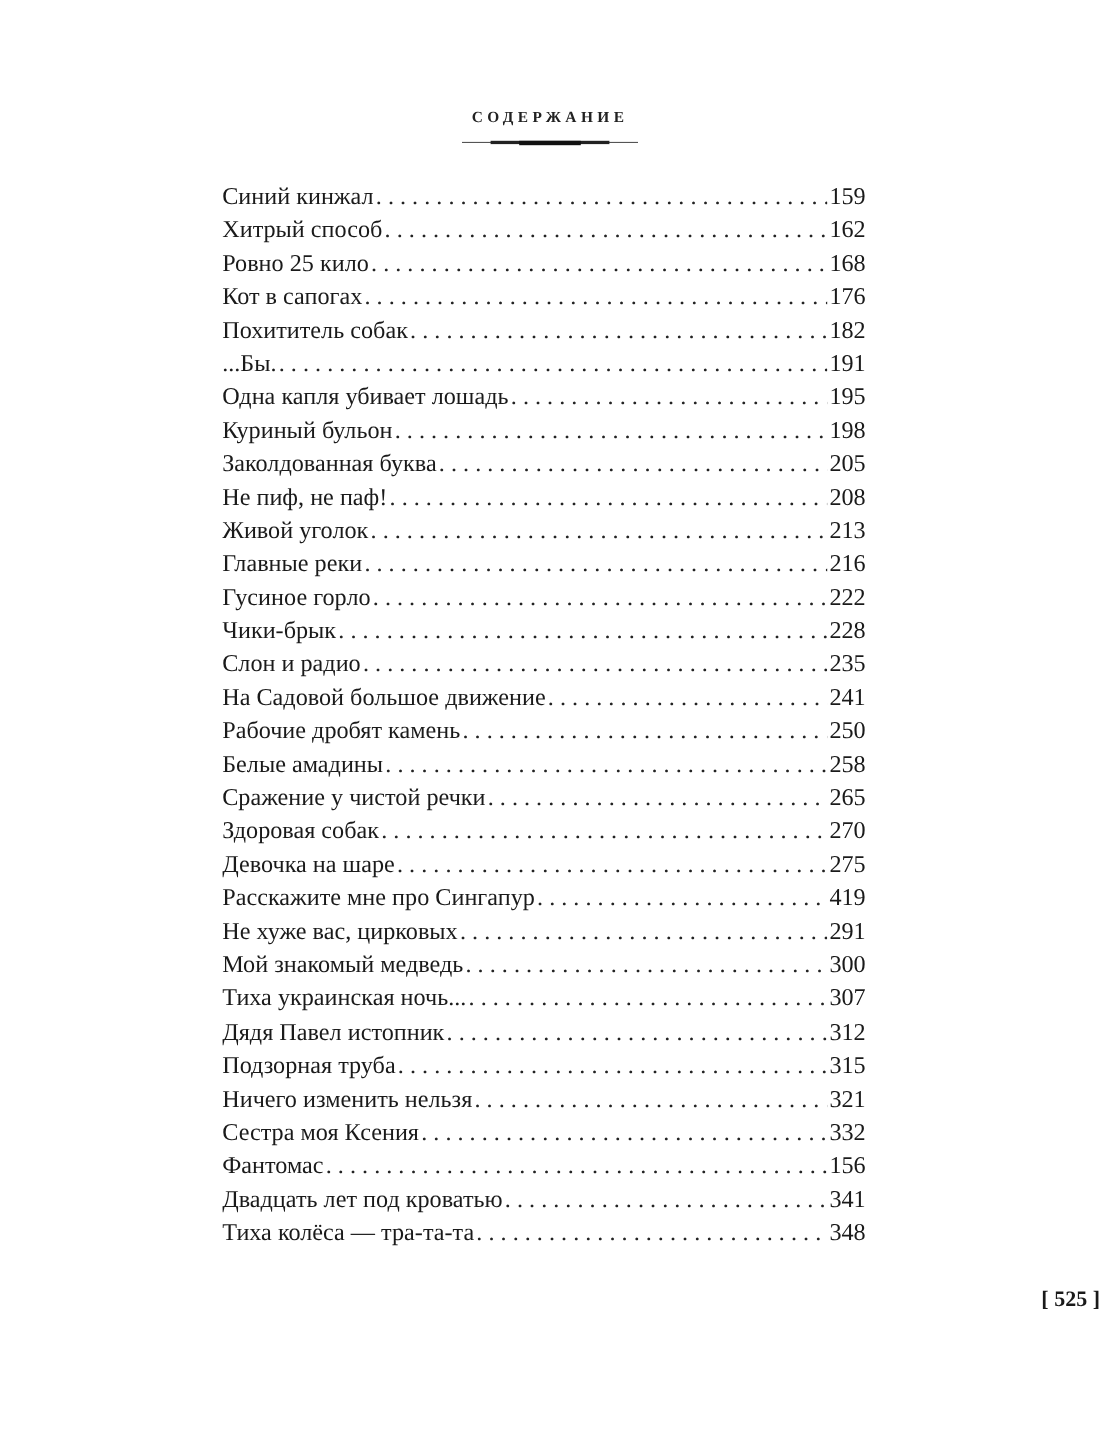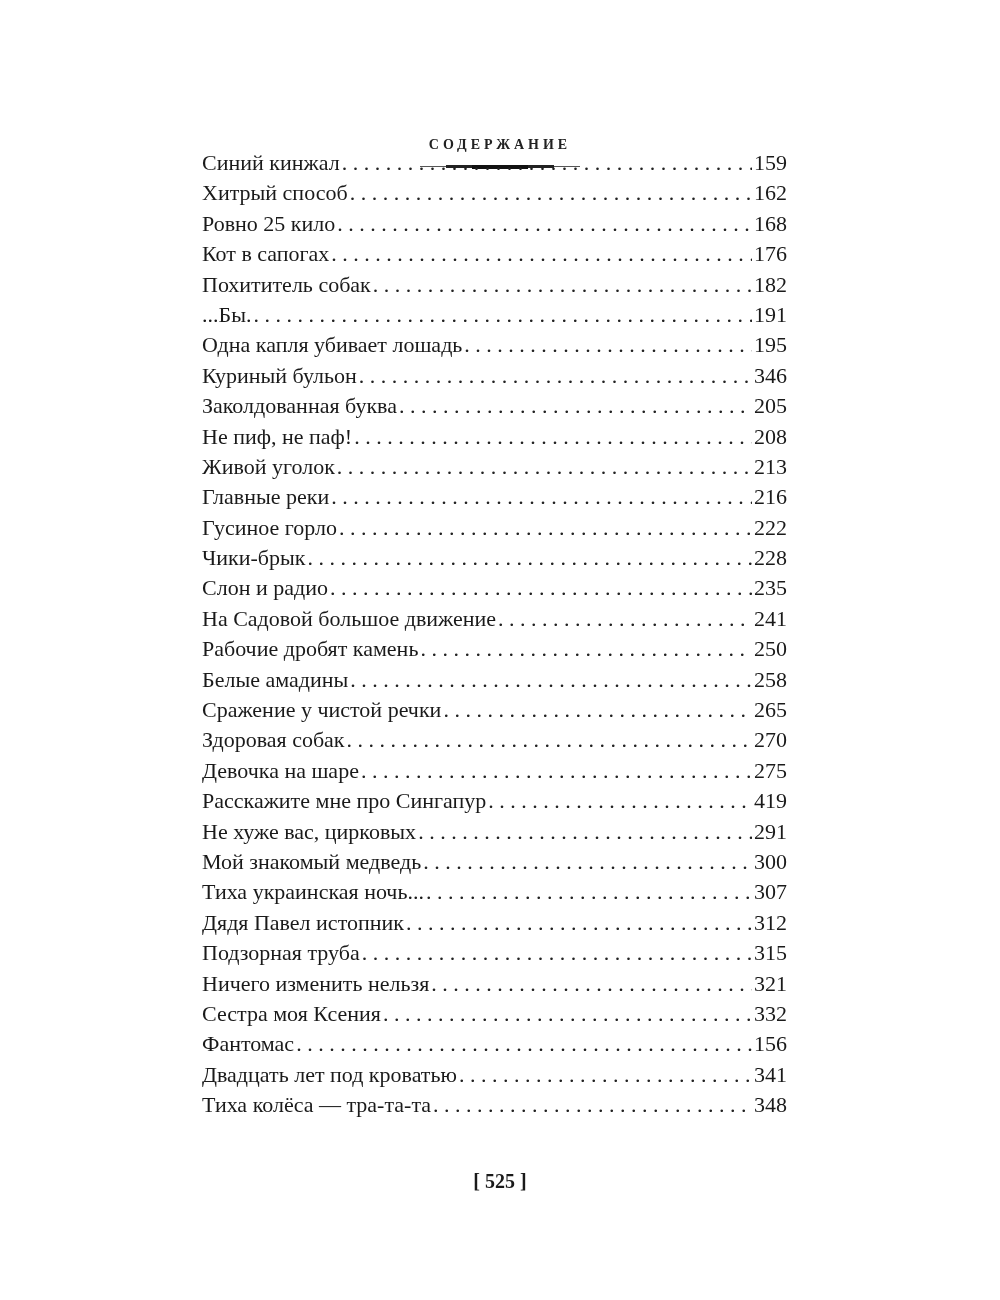--- a/index.html
+++ b/index.html
@@ -1,33 +1,33 @@
 <!DOCTYPE html>
 <html><head>
 <meta charset="utf-8">
 <style>
   html, body { margin: 0; padding: 0; background: #ffffff; }
   body { width: 1000px; height: 1300px; position: relative; overflow: hidden;
          font-family: "Liberation Serif", "DejaVu Serif", serif; color: #1a1a1a; }
-  .header { position: absolute; top: 100px; left: 0; width: 1000px; text-align: center; margin-top: 37px; }
+  .header { position: absolute; top: 100px; left: 0; width: 1000px; text-align: center; }
   .header-title { font-family: "Liberation Serif", serif; font-weight: bold; font-size: 14px;
                   letter-spacing: 4px; color: #222; }
   .rule { position: relative; margin: 12px auto 0; width: 160px; height: 3px; }
   .rule .thin { position: absolute; left: 0; right: 0; top: 1px; height: 1px; background: #555; }
   .rule .thick { position: absolute; left: 26px; right: 26px; top: 0; height: 3px; background: #222; }
   .rule .thicker { position: absolute; left: 52px; right: 52px; top: -0.5px; height: 4px; background: #111; }
-  .toc { position: absolute; top: 148px; left: 202px; width: 585px; list-style: none; margin: 0; padding: 0; }
+  .toc { position: absolute; top: 163px; left: 202px; width: 585px; list-style: none; margin: 0; padding: 0; }
   .toc-row { display: flex; align-items: baseline; height: 30.4px; font-size: 22px; line-height: 30.4px;
              white-space: nowrap; overflow: hidden; }
   .toc-title { flex: 0 0 auto; }
   .toc-dots { flex: 1 1 auto; overflow: hidden; margin: 0 2px; letter-spacing: 3.3px; color: #222; }
   .toc-dots::before { content: ". . . . . . . . . . . . . . . . . . . . . . . . . . . . . . . . . . . . . . . . . . . . . . . . . . . . . . . . . . . . . . . . . . . . . . . . . . . . . . . . . . . . . . . . . . . . . . . . . . . . . . . . . . . . . . . . . . . . . . . . . . . . . ";
                      letter-spacing: 0; white-space: nowrap; }
   .toc-page { flex: 0 0 auto; font-family: Liberation Serif, serif; }
-  .folio { position: absolute; top: 1170px; left: 0; width: 1000px; text-align: center;
+  .folio { position: absolute; top: 1170px; left: 0; width: 1000px; text-align: right;
            font-weight: bold; font-size: 20px; }
 </style>
 </head>
 <body>
 
 <div class="header">
   <div class="header-title">СОДЕРЖАНИЕ</div>
   <div class="rule">
     <div class="thin"></div>
       <div class="thick"></div>
@@ -67,21 +67,21 @@
       <span class="toc-page">191</span>
     </li>
     <li class="toc-row">
       <span class="toc-title">Одна капля убивает лошадь</span>
       <span class="toc-dots"></span>
       <span class="toc-page">195</span>
     </li>
     <li class="toc-row">
       <span class="toc-title">Куриный бульон</span>
       <span class="toc-dots"></span>
-      <span class="toc-page">346</span>
+      <span class="toc-page">198</span>
     </li>
     <li class="toc-row">
       <span class="toc-title">Заколдованная буква</span>
       <span class="toc-dots"></span>
       <span class="toc-page">205</span>
     </li>
     <li class="toc-row">
       <span class="toc-title">Не пиф, не паф!</span>
       <span class="toc-dots"></span>
       <span class="toc-page">208</span>

